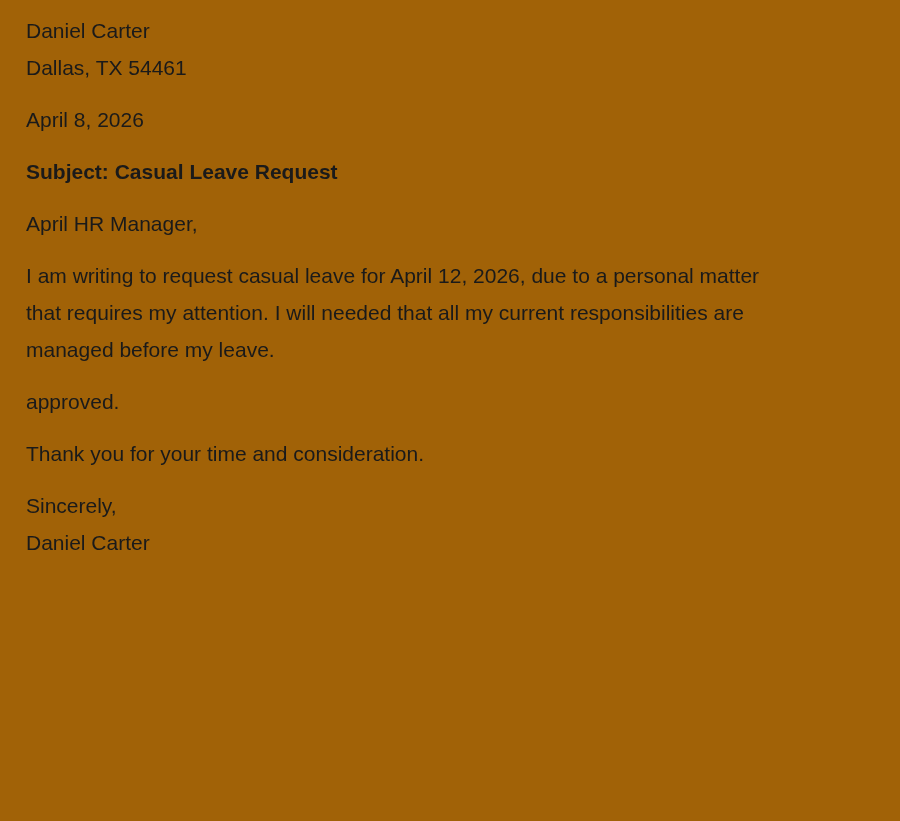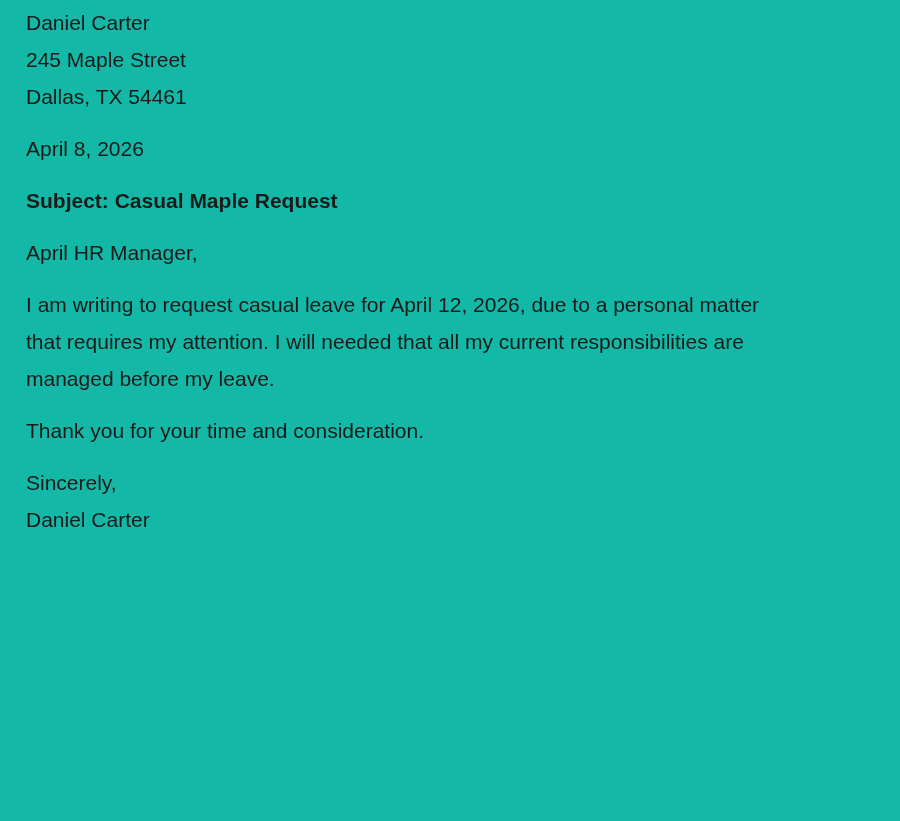--- a/index.html
+++ b/index.html
@@ -4,22 +4,22 @@
 <style>
   html, body {
     margin: 0;
     padding: 0;
     background: #ffffff;
   }
   .page {
     width: 900px;
     height: 821px;
     box-sizing: border-box;
-    padding: 4px 20px 20px 26px;
-    background: #14b8a6;
+    padding: 12px 20px 20px 26px;
+    background: #a16207;
     color: #1a1a1a;
     font-family: "Liberation Sans", sans-serif;
     font-size: 21px;
     line-height: 37px;
     overflow: hidden;
   }
   .block {
     margin: 0 0 15px 0;
   }
   .line {
@@ -29,40 +29,40 @@
     font-weight: bold;
   }
 </style>
 </head>
 <body>
 
 <div class="page">
 
   <div class="block">
     <div class="line">Daniel Carter</div>
-    <div class="line">245 Maple Street</div>
     <div class="line">Dallas, TX 54461</div>
   </div>
 
   <div class="block">
     <div class="line">April 8, 2026</div>
   </div>
 
 
-  <div class="block subject">Subject: Casual Maple Request</div>
+  <div class="block subject">Subject: Casual Leave Request</div>
 
   <div class="block">April HR Manager,</div>
 
   <div class="block">
     <div class="line">I am writing to request casual leave for April 12, 2026, due to a personal matter</div>
     <div class="line">that requires my attention. I will needed that all my current responsibilities are</div>
     <div class="line">managed before my leave.</div>
   </div>
 
   <div class="block">
+    <div class="line">approved.</div>
   </div>
 
   <div class="block">Thank you for your time and consideration.</div>
 
   <div class="block">
     <div class="line">Sincerely,</div>
     <div class="line">Daniel Carter</div>
   </div>
 
 </div>

